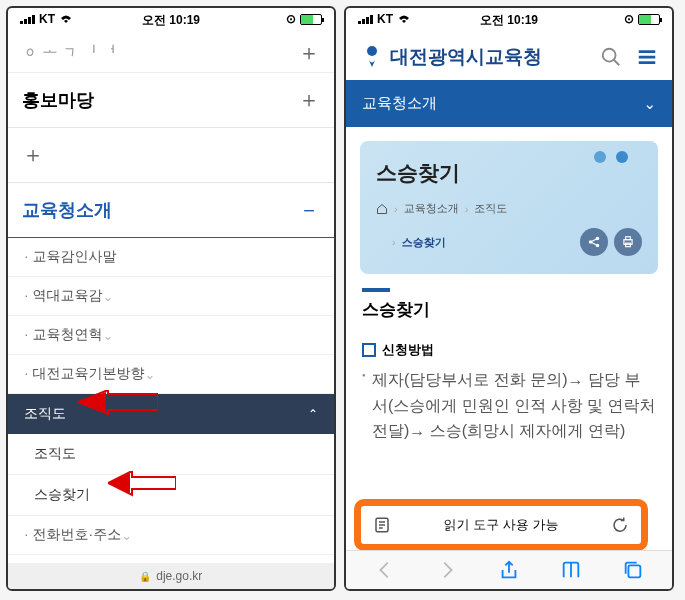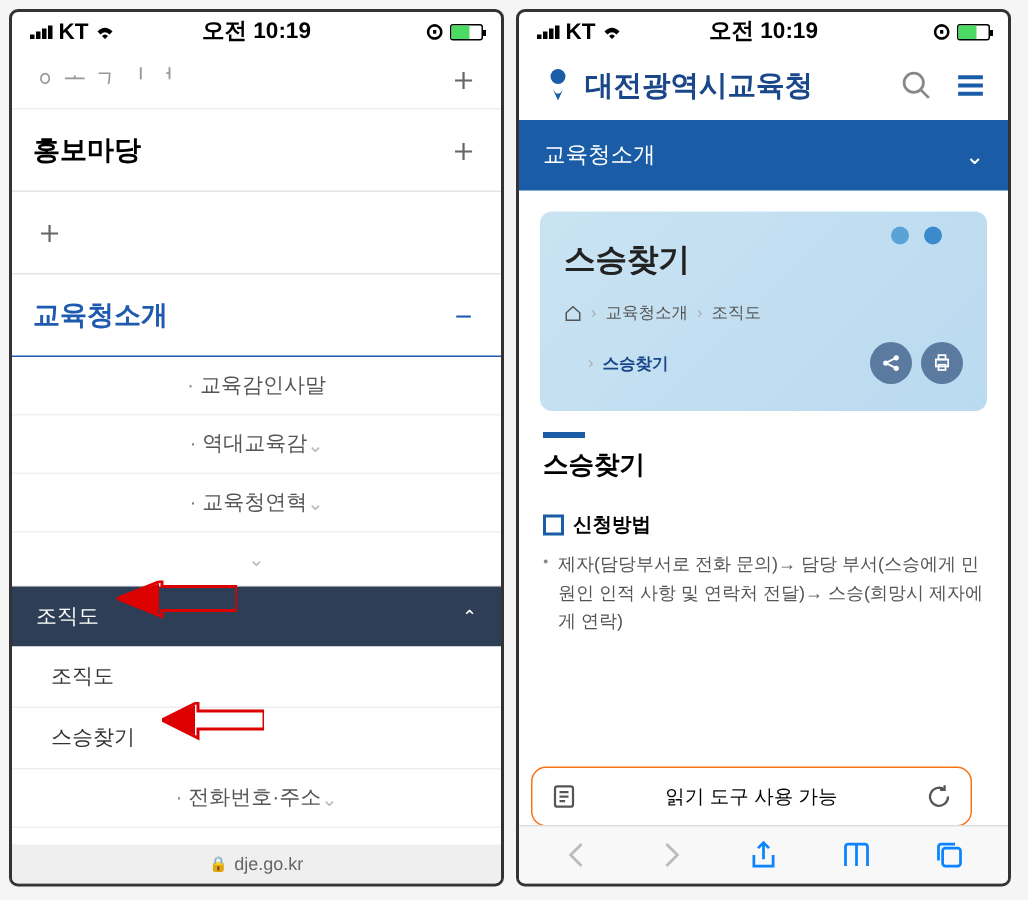--- a/index.html
+++ b/index.html
@@ -1,36 +1,36 @@
 <!DOCTYPE html>
 <html><head>
   <meta charset="utf-8">
   <style>
     * { margin: 0; padding: 0; box-sizing: border-box; font-family: -apple-system, "Helvetica Neue", Arial, sans-serif; }
     body { background: #f5f5f5; padding: 6px; }
     .phones { display: flex; gap: 8px; }
     .phone { background: #fff; border: 2px solid #333; border-radius: 6px; width: 330px; height: 585px; position: relative; overflow: hidden; }
-    .status-bar { display: flex; align-items: flex-end; padding: 4px 12px; font-size: 15px; font-weight: 600; height: 26px; }
+    .status-bar { display: flex; align-items: flex-start; padding: 4px 12px; font-size: 12px; font-weight: 600; height: 26px; }
     .status-left { flex: 1; display: flex; align-items: center; gap: 4px; }
     .status-center { flex: 1; text-align: center; }
     .status-right { flex: 1; display: flex; justify-content: flex-end; align-items: center; gap: 4px; }
     .signal-bars { display: flex; align-items: flex-end; gap: 1px; }
     .signal-bars span { width: 3px; background: #000; }
     .signal-bars span:nth-child(1){height:3px} .signal-bars span:nth-child(2){height:5px} .signal-bars span:nth-child(3){height:7px} .signal-bars span:nth-child(4){height:9px}
     .battery { width: 22px; height: 11px; border: 1px solid #000; border-radius: 2px; position: relative; }
     .battery::after { content:""; position:absolute; right:-3px; top:3px; width:2px; height:4px; background:#000; }
     .battery-fill { height: 100%; background: #4cd964; width: 60%; }
 
     
     .nav-header { display: flex; justify-content: space-between; align-items: center; padding: 4px 14px; border-bottom: 1px solid #eee; color: #999; font-size: 16px; }
     .section { display: flex; justify-content: space-between; align-items: center; padding: 12px 14px; border-bottom: 1px solid #e5e5e5; font-size: 18px; font-weight: 600; }
     .section.expanded { color: #1e5bb0; border-bottom: 1px solid #1e5bb0; }
     .plus, .minus { font-size: 22px; font-weight: 300; color: #666; }
     .section.expanded .minus { color: #1e5bb0; }
-    .sub { display: flex; justify-content: center; align-items: center; padding: 10px 4px; font-size: 14px; color: #555; border-bottom: 1px solid #f0f0f0; }
+    .sub { display: flex; justify-content: flex-start; align-items: center; padding: 10px 16px; font-size: 14px; color: #555; border-bottom: 1px solid #f0f0f0; }
     .sub-dot::before { content: "· "; color: #888; }
     .sub .chev { color: #bbb; font-size: 13px; }
     .subsec-hd { background: #2d3e56; color: #fff; display: flex; justify-content: space-between; align-items: center; padding: 11px 16px; font-size: 14px; position: relative; }
     .subsec-hd .chev-up { font-size: 12px; }
     .subsub { padding: 11px 26px; font-size: 14px; color: #333; border-bottom: 1px solid #eee; background: #fff; position: relative; }
     .url-bar { position: absolute; bottom: 0; left: 0; right: 0; background: #efefef; text-align: center; padding: 6px; font-size: 12px; color: #666; display: flex; justify-content: center; align-items: center; gap: 4px; }
     .arrow-red { position: absolute; pointer-events: none; }
     .arrow1 { top: -4px; left: 70px; }
     .arrow2 { top: -4px; left: 100px; }
 
@@ -49,23 +49,23 @@
     .breadcrumb .bc-sep { color: #aaa; }
     .bc-cur { color: #1a4789; font-weight: 600; }
     .bc-actions { margin-left: auto; display: flex; gap: 6px; }
     .bc-btn { width: 28px; height: 28px; border-radius: 50%; background: #5a7aa0; display: flex; align-items: center; justify-content: center; color: #fff; }
     .content { padding: 0 16px; }
     .tab-underline { width: 28px; height: 4px; background: #1a5da6; margin-bottom: 6px; }
     .tab-title { font-size: 17px; font-weight: 700; margin-bottom: 20px; }
     .info-sec { margin-bottom: 16px; }
     .info-hd { display: flex; align-items: center; gap: 6px; font-size: 13px; font-weight: 700; margin-bottom: 8px; }
     .sq-icon { width: 14px; height: 14px; border: 2px solid #1a5da6; }
-    .bullet-text { font-size: 12px; color: #555; line-height: 1.6; padding-left: 10px; position: relative; }
+    .bullet-text { font-size: 16px; color: #555; line-height: 1.6; padding-left: 10px; position: relative; }
     .bullet-text::before { content: "●"; position: absolute; left: 0; color: #888; font-size: 6px; top: 4px; }
-    .reader-bar { position: absolute; bottom: 38px; left: 8px; right: 24px; background: #fff; border: 1px solid #f97316; border-radius: 10px; padding: 10px 12px; display: flex; align-items: center; justify-content: space-between; font-size: 13px; }
+    .reader-bar { position: absolute; bottom: 38px; left: 8px; right: 24px; background: #fff; border: 7px solid #f97316; border-radius: 10px; padding: 10px 12px; display: flex; align-items: center; justify-content: space-between; font-size: 13px; }
     .bottom-safari { position: absolute; bottom: 0; left: 0; right: 0; background: #f8f8f8; display: flex; justify-content: space-around; align-items: center; padding: 8px; border-top: 1px solid #ddd; }
     .safari-icon { color: #0a84ff; width: 22px; height: 22px; }
     .safari-icon.gray { color: #bbb; }
     .lock-icon { font-size: 10px; }
     svg { display: block; }
   </style>
 </head>
 <body>
 
 <div class="phones">
@@ -115,20 +115,21 @@
       </div>
     <div class="sub">
         <span class="sub-dot">역대교육감</span>
         <span class="chev">⌄</span>
       </div>
     <div class="sub">
         <span class="sub-dot">교육청연혁</span>
         <span class="chev">⌄</span>
       </div>
     <div class="sub">
+        <span class="sub-dot">대전교육기본방향</span>
         <span class="chev">⌄</span>
       </div>
 
     <div class="subsec-hd">
       <span>조직도</span>
       <span class="chev-up">⌃</span>
       <svg class="arrow-red arrow1" width="80" height="30" viewBox="0 0 80 30">
           <path d="M80 4 L30 4 L30 0 L0 12 L30 24 L30 20 L80 20 Z" fill="none" stroke="#d00" stroke-width="2"></path>
           <path d="M0 12 L28 2 L28 22 Z" fill="#d00"></path>
         </svg>

